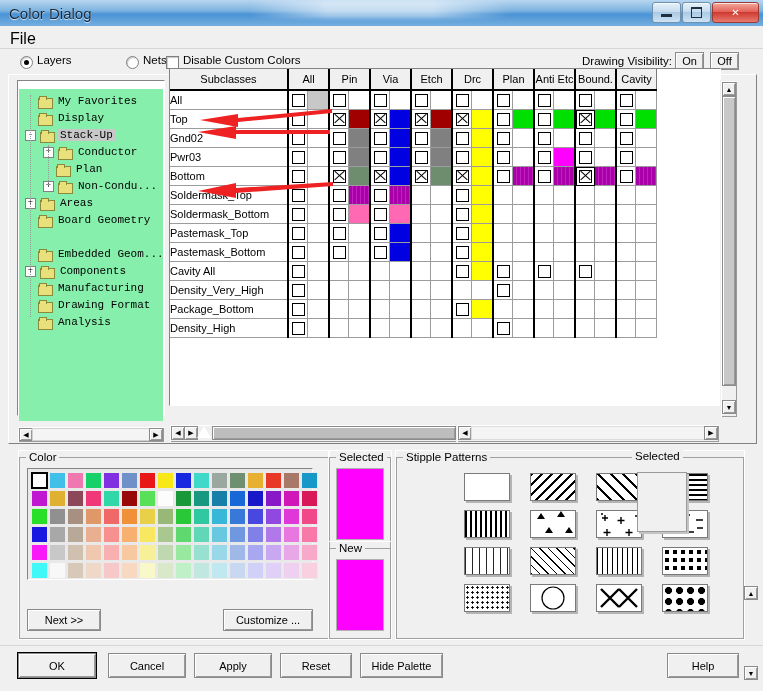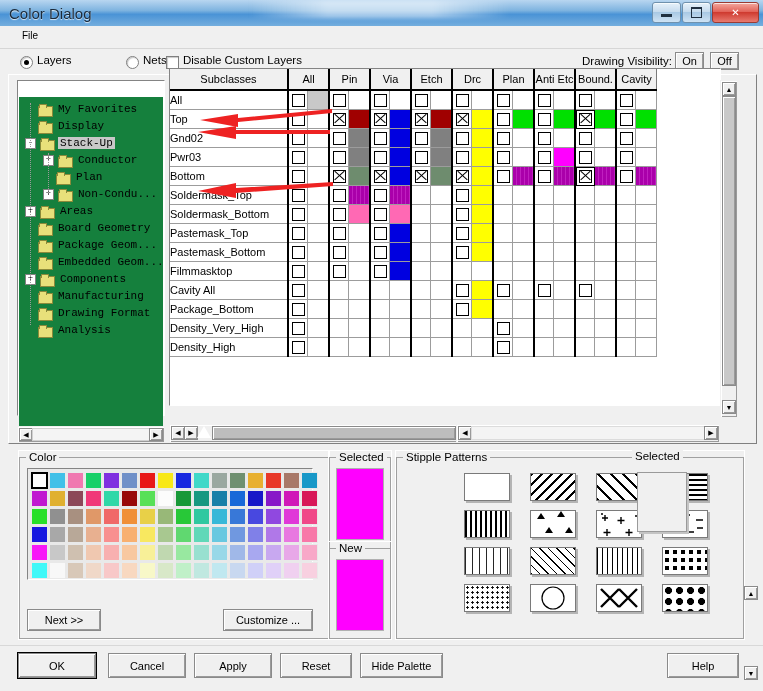--- a/index.html
+++ b/index.html
@@ -32,21 +32,21 @@
      box-shadow:inset 0 1px 0 rgba(255,255,255,.7);}
   .wb.close{width:45px;border-color:#9a3b33;color:#fff;
      background:linear-gradient(to bottom,#f3a89f 0%,#e2645a 45%,#cf3b30 50%,#e87a6f 100%);}
   .wb .bar{display:block;width:11px;height:3px;background:#203040;margin-top:6px;}
   .wb .sq{display:block;width:9px;height:8px;border:1px solid #203040;border-top-width:2px;}
   
   .menubar{
     position:absolute;left:0;top:26px;width:763px;height:22px;
     background:#f0f0f0;border-bottom:1px solid #d6d6d6;
   }
-  .menubar .mi{position:absolute;left:10px;top:4px;font-size:10px;margin-left:12px;}
+  .menubar .mi{position:absolute;left:10px;top:4px;font-size:16px;}
   
   .optrow{position:absolute;left:0;top:49px;width:763px;height:24px;}
   .radio{position:absolute;width:11px;height:11px;border-radius:50%;
     background:#fff;border:1px solid #7f7f7f;box-shadow:inset 1px 1px 1px rgba(0,0,0,.22);}
   .radio.on::after{content:"";position:absolute;left:3px;top:3px;width:5px;height:5px;border-radius:50%;background:#000;}
   .cb-sq{position:absolute;width:11px;height:11px;background:#fff;border:1px solid #7f7f7f;
     box-shadow:inset 1px 1px 1px rgba(0,0,0,.22);}
   .lbl{position:absolute;font-size:11.5px;}
   .btn{
     border:1px solid #8a8a8a;background:#f0f0f0;font-size:11px;
@@ -58,21 +58,21 @@
   .mainbox{
     position:absolute;left:8px;top:74px;width:747px;height:368px;
     background:#f0f0f0;
     border-top:1px solid #fff;border-left:1px solid #fff;
     border-right:1px solid #808080;border-bottom:1px solid #808080;
   }
   .sunken{border-top:1px solid #848484;border-left:1px solid #848484;
     border-right:1px solid #fff;border-bottom:1px solid #fff;background:#fff;}
   
   .treepanel{position:absolute;left:17px;top:80px;width:146px;height:334px;}
-  .treeinner{position:absolute;left:1px;top:16px;width:144px;height:332px;background:#15803d;overflow:hidden;}
+  .treeinner{position:absolute;left:1px;top:8px;width:144px;height:332px;background:#86efac;overflow:hidden;}
   .tnode{position:absolute;height:16px;display:flex;align-items:center;white-space:nowrap;
     font-family:"Liberation Mono",monospace;font-size:11px;}
   .tw{width:9px;height:9px;border:1px solid #818181;background:#fff;
       font-size:9px;line-height:7px;text-align:center;color:#000;margin-right:4px;flex:none;
       font-family:"Liberation Sans",sans-serif;}
   .tw.blank{border:none;background:transparent;}
   .folder{width:14px;height:11px;margin-right:4px;position:relative;flex:none;}
   .folder i{position:absolute;left:0;top:2px;width:13px;height:9px;background:#e8e07a;border:1px solid #8a8a3a;}
   .folder i::before{content:"";position:absolute;left:0;top:-3px;width:6px;height:3px;background:#e8e07a;border:1px solid #8a8a3a;border-bottom:none;}
   .tnode .txt{padding:0 2px;}
@@ -142,21 +142,21 @@
 </div>
 
 <div class="optrow">
   <div class="radio on" style="left:20px;top:7px;"></div>
   <div class="lbl" style="left:37px;top:5px;">Layers</div>
 
   <div class="radio" style="left:126px;top:7px;"></div>
   <div class="lbl" style="left:143px;top:5px;">Nets</div>
 
   <div class="cb-sq" style="left:166px;top:7px;"></div>
-  <div class="lbl" style="left:183px;top:5px;">Disable Custom Layers</div>
+  <div class="lbl" style="left:183px;top:5px;">Disable Custom Colors</div>
 
   <div class="lbl" style="left:582px;top:6px;">Drawing Visibility:</div>
   <div class="btn" style="position:absolute;left:675px;top:3px;width:27px;height:16px;">On</div>
   <div class="btn" style="position:absolute;left:710px;top:3px;width:27px;height:16px;">Off</div>
 </div>
 
 <div class="mainbox"></div>
 
 <div class="treepanel sunken">
   <div class="treeinner" id="tree">
@@ -208,27 +208,20 @@
           <i></i>
         </span>
         <span class="txt">Areas</span>
       </div>
       <div class="tnode" style="top: 123px; left: 6px;">
         <span class="tw blank"></span>
         <span class="folder">
           <i></i>
         </span>
         <span class="txt">Board Geometry</span>
-      </div>
-      <div class="tnode" style="top: 140px; left: 6px;">
-        <span class="tw blank"></span>
-        <span class="folder">
-          <i></i>
-        </span>
-        <span class="txt">Package Geom...</span>
       </div>
       <div class="tnode" style="top: 157px; left: 6px;">
         <span class="tw blank"></span>
         <span class="folder">
           <i></i>
         </span>
         <span class="txt">Embedded Geom...</span>
       </div>
       <div class="tnode" style="top: 174px; left: 6px;">
         <span class="tw">+</span>
@@ -503,41 +496,20 @@
           <td class="ck grpstart"></td>
           <td class="sw"></td>
           <td class="ck grpstart"></td>
           <td class="sw"></td>
           <td class="ck grpstart"></td>
           <td class="sw"></td>
           <td class="ck grpstart"></td>
           <td class="sw"></td>
         </tr>
         <tr>
-          <td class="namecell">Filmmasktop</td>
-          <td class="ck"><span class="box"></span></td>
-          <td class="sw"></td>
-          <td class="ck grpstart"><span class="box"></span></td>
-          <td class="sw"></td>
-          <td class="ck grpstart"><span class="box"></span></td>
-          <td class="sw" style="background: rgb(0, 0, 224);"></td>
-          <td class="ck grpstart"></td>
-          <td class="sw"></td>
-          <td class="ck grpstart"></td>
-          <td class="sw"></td>
-          <td class="ck grpstart"></td>
-          <td class="sw"></td>
-          <td class="ck grpstart"></td>
-          <td class="sw"></td>
-          <td class="ck grpstart"></td>
-          <td class="sw"></td>
-          <td class="ck grpstart"></td>
-          <td class="sw"></td>
-        </tr>
-        <tr>
           <td class="namecell">Cavity All</td>
           <td class="ck"><span class="box"></span></td>
           <td class="sw"></td>
           <td class="ck grpstart"></td>
           <td class="sw"></td>
           <td class="ck grpstart"></td>
           <td class="sw"></td>
           <td class="ck grpstart"></td>
           <td class="sw"></td>
           <td class="ck grpstart"><span class="box"></span></td>
@@ -545,53 +517,53 @@
           <td class="ck grpstart"><span class="box"></span></td>
           <td class="sw"></td>
           <td class="ck grpstart"><span class="box"></span></td>
           <td class="sw"></td>
           <td class="ck grpstart"><span class="box"></span></td>
           <td class="sw"></td>
           <td class="ck grpstart"></td>
           <td class="sw"></td>
         </tr>
         <tr>
+          <td class="namecell">Density_Very_High</td>
+          <td class="ck"><span class="box"></span></td>
+          <td class="sw"></td>
+          <td class="ck grpstart"></td>
+          <td class="sw"></td>
+          <td class="ck grpstart"></td>
+          <td class="sw"></td>
+          <td class="ck grpstart"></td>
+          <td class="sw"></td>
+          <td class="ck grpstart"></td>
+          <td class="sw"></td>
+          <td class="ck grpstart"><span class="box"></span></td>
+          <td class="sw"></td>
+          <td class="ck grpstart"></td>
+          <td class="sw"></td>
+          <td class="ck grpstart"></td>
+          <td class="sw"></td>
+          <td class="ck grpstart"></td>
+          <td class="sw"></td>
+        </tr>
+        <tr>
           <td class="namecell">Package_Bottom</td>
           <td class="ck"><span class="box"></span></td>
           <td class="sw"></td>
           <td class="ck grpstart"></td>
           <td class="sw"></td>
           <td class="ck grpstart"></td>
           <td class="sw"></td>
           <td class="ck grpstart"></td>
           <td class="sw"></td>
           <td class="ck grpstart"><span class="box"></span></td>
           <td class="sw" style="background: rgb(255, 255, 0);"></td>
           <td class="ck grpstart"></td>
-          <td class="sw"></td>
-          <td class="ck grpstart"></td>
-          <td class="sw"></td>
-          <td class="ck grpstart"></td>
-          <td class="sw"></td>
-          <td class="ck grpstart"></td>
-          <td class="sw"></td>
-        </tr>
-        <tr>
-          <td class="namecell">Density_Very_High</td>
-          <td class="ck"><span class="box"></span></td>
-          <td class="sw"></td>
-          <td class="ck grpstart"></td>
-          <td class="sw"></td>
-          <td class="ck grpstart"></td>
-          <td class="sw"></td>
-          <td class="ck grpstart"></td>
-          <td class="sw"></td>
-          <td class="ck grpstart"></td>
-          <td class="sw"></td>
-          <td class="ck grpstart"><span class="box"></span></td>
           <td class="sw"></td>
           <td class="ck grpstart"></td>
           <td class="sw"></td>
           <td class="ck grpstart"></td>
           <td class="sw"></td>
           <td class="ck grpstart"></td>
           <td class="sw"></td>
         </tr>
         <tr>
           <td class="namecell">Density_High</td>

